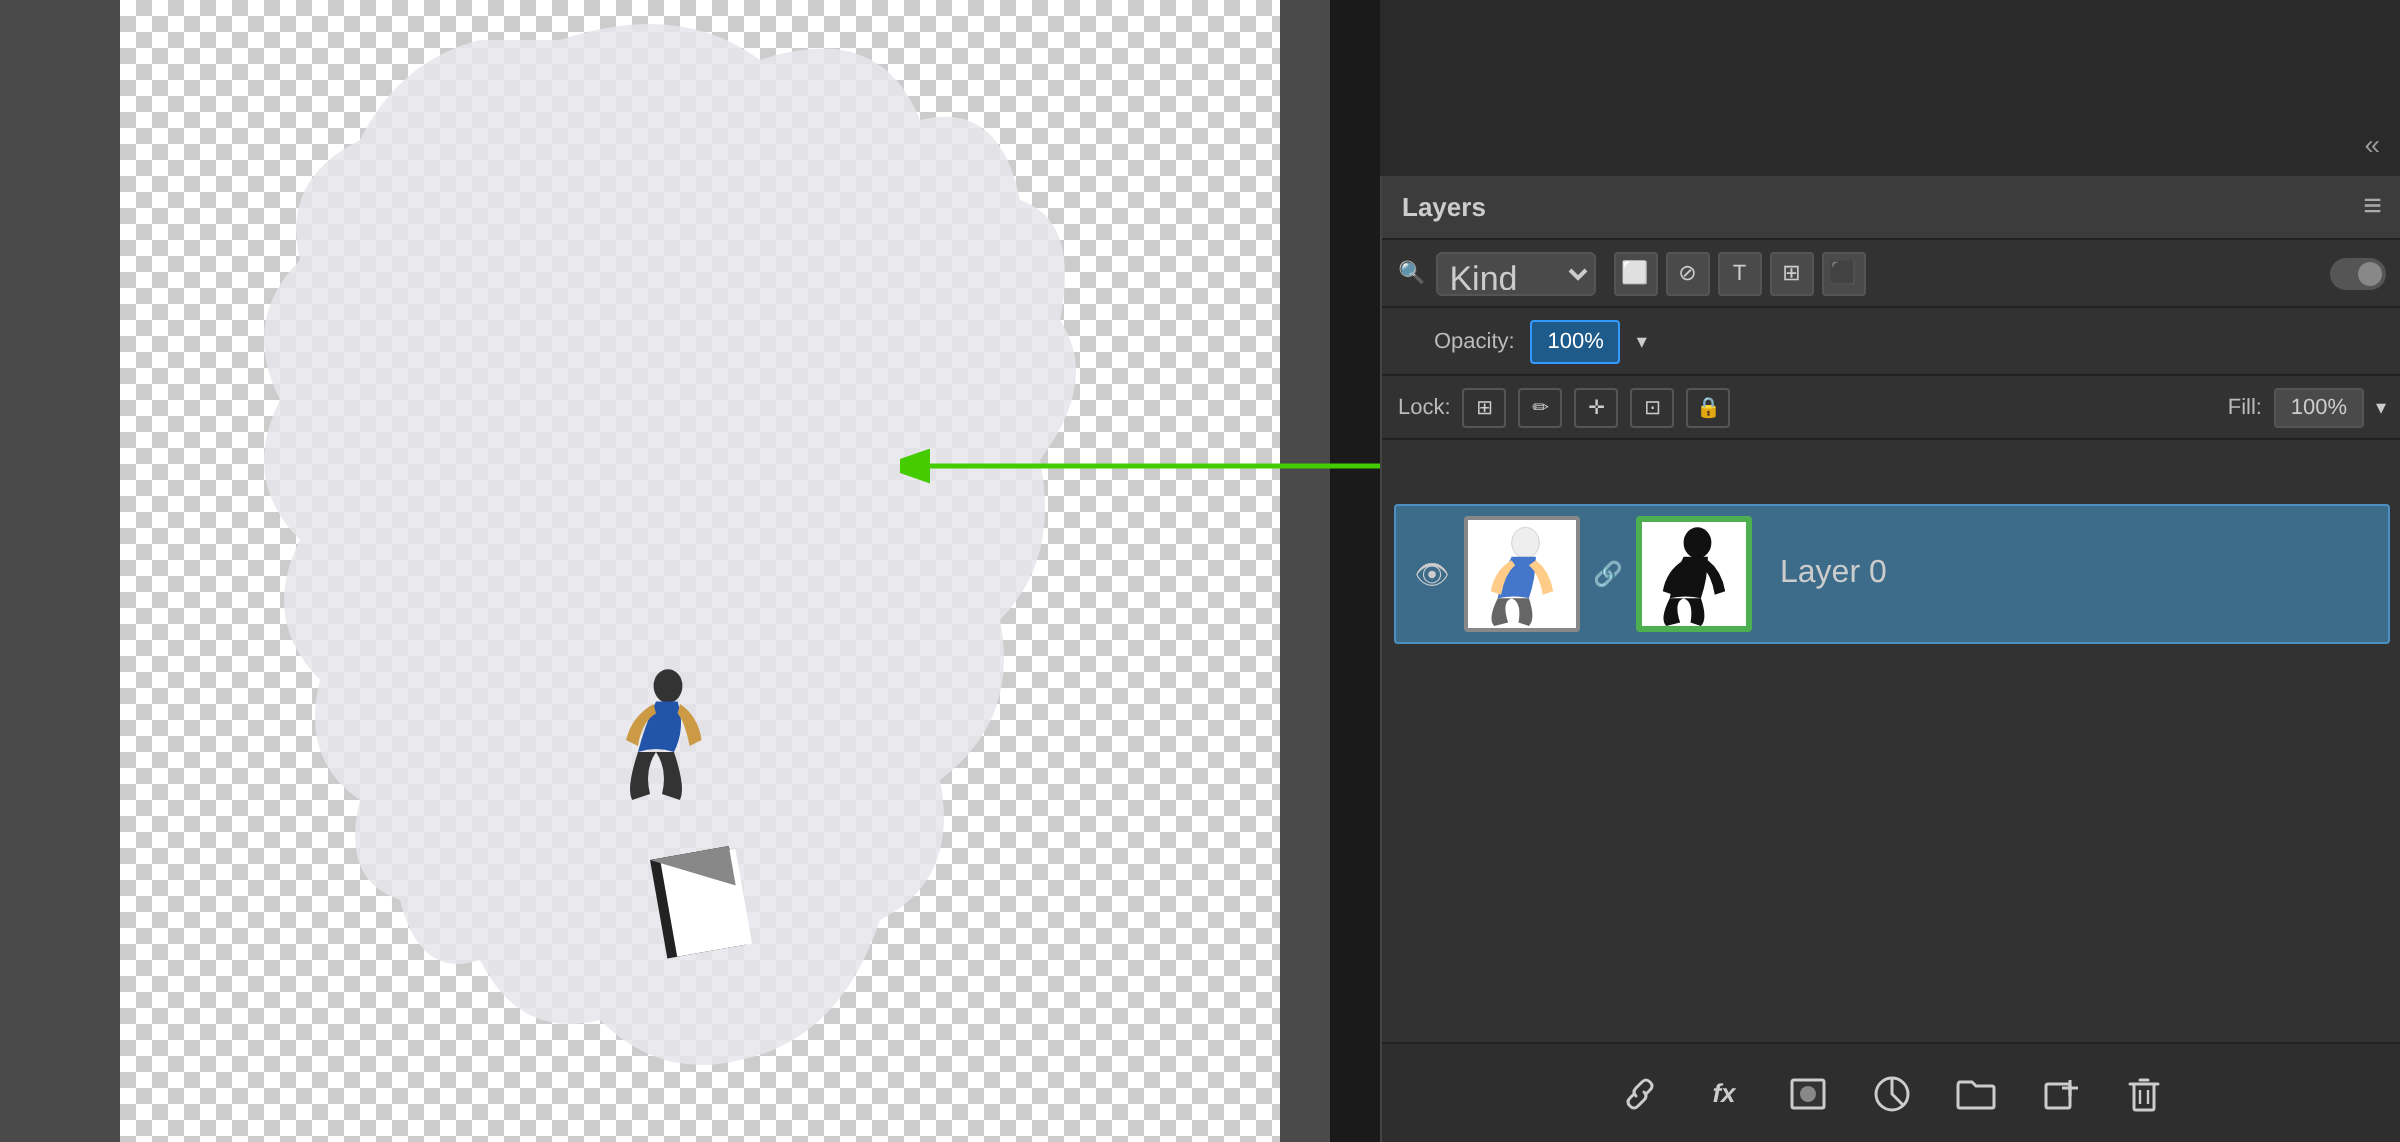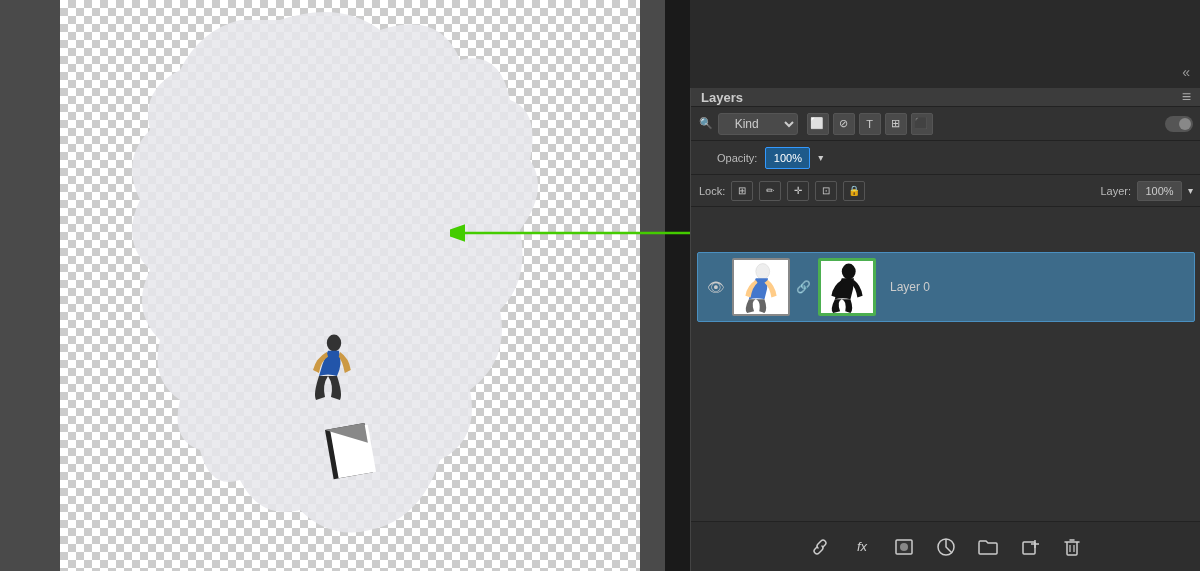--- a/index.html
+++ b/index.html
@@ -86,21 +86,21 @@
     }
 
     
     .panel-header {
       display: flex;
       align-items: center;
       justify-content: space-between;
       padding: 6px 10px;
       background: #3c3c3c;
       border-bottom: 1px solid #222;
-      height: 19px;
+      height: 32px;
     }
 
     .panel-title {
       color: #ccc;
       font-size: 13px;
       font-weight: bold;
     }
 
     .panel-menu-icon {
       color: #aaa;
@@ -121,22 +121,22 @@
     .search-icon-small {
       color: #aaa;
       font-size: 11px;
     }
 
     .kind-dropdown {
       background: #4a4a4a;
       color: #ccc;
       border: 1px solid #555;
       border-radius: 3px;
-      padding: 2px 12px;
-      font-size: 12px;
+      padding: 2px 2px;
+      font-size: 17px;
       height: 22px;
       min-width: 80px;
     }
 
     .filter-icons {
       display: flex;
       gap: 4px;
       margin-left: 4px;
     }
 
@@ -322,21 +322,21 @@
       border-radius: 2px;
       overflow: hidden;
       display: flex;
       align-items: center;
       justify-content: center;
       flex-shrink: 0;
     }
 
     .layer-name {
       color: #ccc;
-      font-size: 12px;
+      font-size: 16px;
       margin-left: 8px;
     }
 
     
     .layer-content {
       position: absolute;
       top: 160px;
       left: 0;
       right: 0;
       bottom: 50px;
@@ -490,21 +490,21 @@
       <span class="opacity-arrow">▾</span>
     </div>
 
     <div class="lock-row">
       <span class="lock-label">Lock:</span>
       <div class="lock-btn">⊞</div>
       <div class="lock-btn">✏</div>
       <div class="lock-btn">✛</div>
       <div class="lock-btn">⊡</div>
       <div class="lock-btn">🔒</div>
-      <span class="fill-label">Layer:</span>
+      <span class="fill-label">Fill:</span>
       <input class="fill-input" type="text" value="100%" style="">
       <span class="fill-arrow">▾</span>
     </div>
 
     <div class="layer-content">
 
       <div class="layer-row">
         <span class="eye-icon">👁</span>
 
         <div class="thumb-container">
@@ -541,21 +541,21 @@
     </div>
 
     <div class="bottom-toolbar">
       <div class="bottom-icon-btn">
         <svg width="18" height="18" viewBox="0 0 18 18" fill="none" xmlns="http://www.w3.org/2000/svg">
           <path d="M7,10 Q5,8 7,6 L10,3 Q12,1 14,3 Q16,5 14,7 L12,9" stroke="#ccc" stroke-width="1.5" fill="none" stroke-linecap="round"></path>
           <path d="M11,8 Q13,10 11,12 L8,15 Q6,17 4,15 Q2,13 4,11 L6,9" stroke="#ccc" stroke-width="1.5" fill="none" stroke-linecap="round"></path>
         </svg>
       </div>
       <div class="bottom-icon-btn">
-        <span style="font-style:italic; font-weight:normal; font-size:13px; color:#ccc;">fx</span>
+        <span style="font-style:italic; font-weight:bold; font-size:13px; color:#ccc;">fx</span>
       </div>
       <div class="bottom-icon-btn">
         <svg width="18" height="16" viewBox="0 0 18 16" fill="none" xmlns="http://www.w3.org/2000/svg">
           <rect x="1" y="1" width="16" height="14" rx="1" stroke="#ccc" stroke-width="1.5" fill="#333"></rect>
           <circle cx="9" cy="8" r="4" fill="#888"></circle>
         </svg>
       </div>
       <div class="bottom-icon-btn">
         <svg width="18" height="18" viewBox="0 0 18 18" fill="none" xmlns="http://www.w3.org/2000/svg">
           <circle cx="9" cy="9" r="8" stroke="#ccc" stroke-width="1.5" fill="none"></circle>

